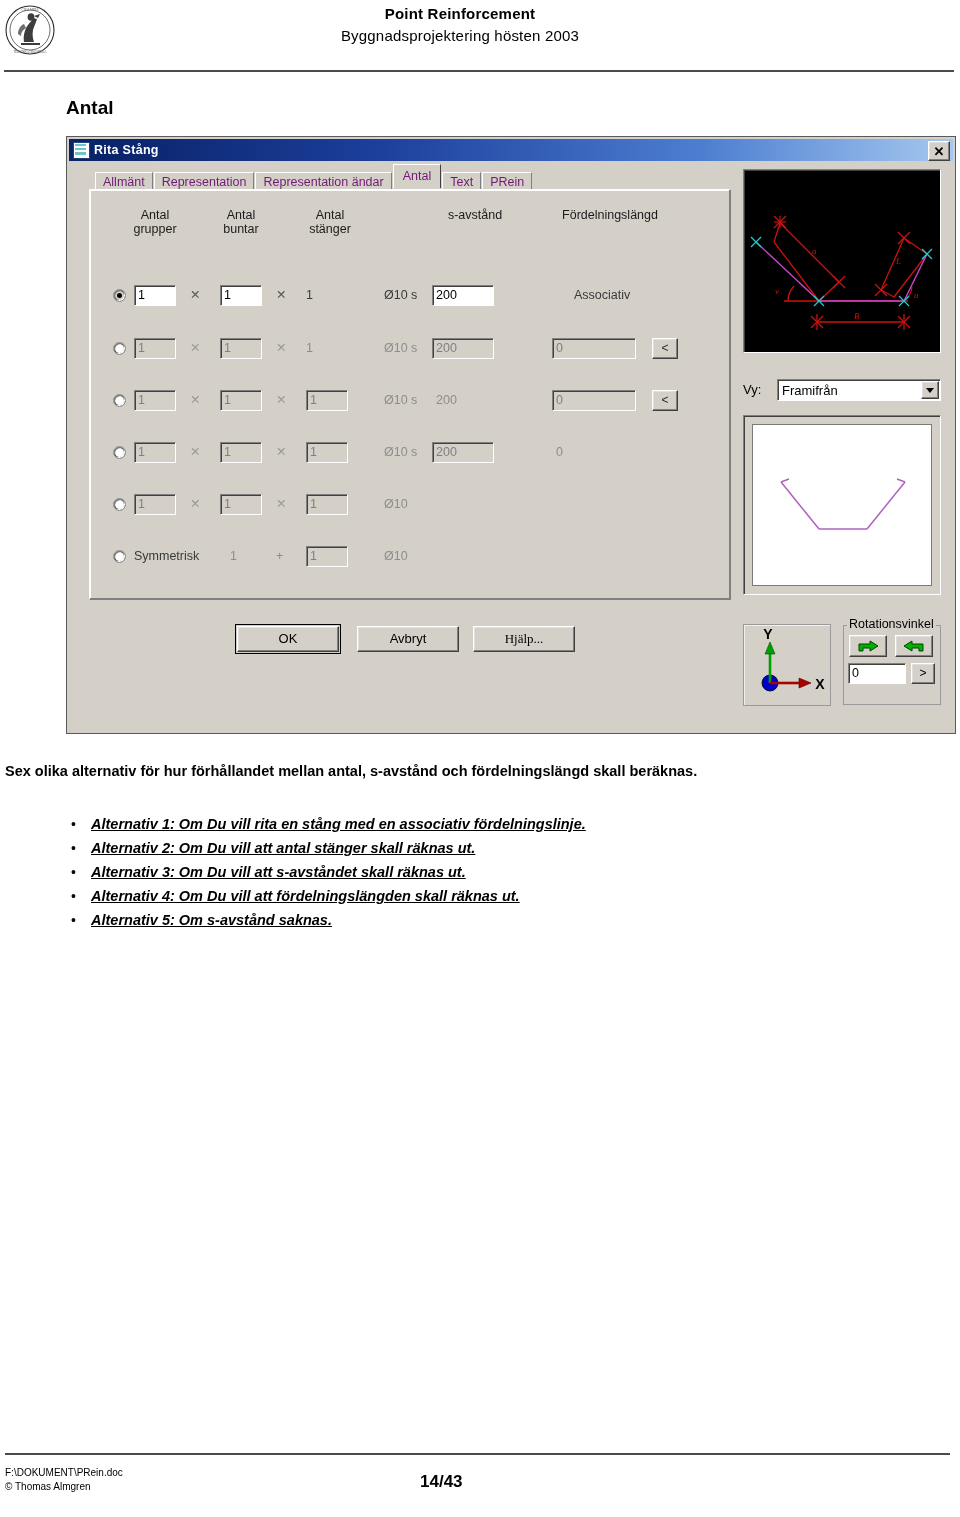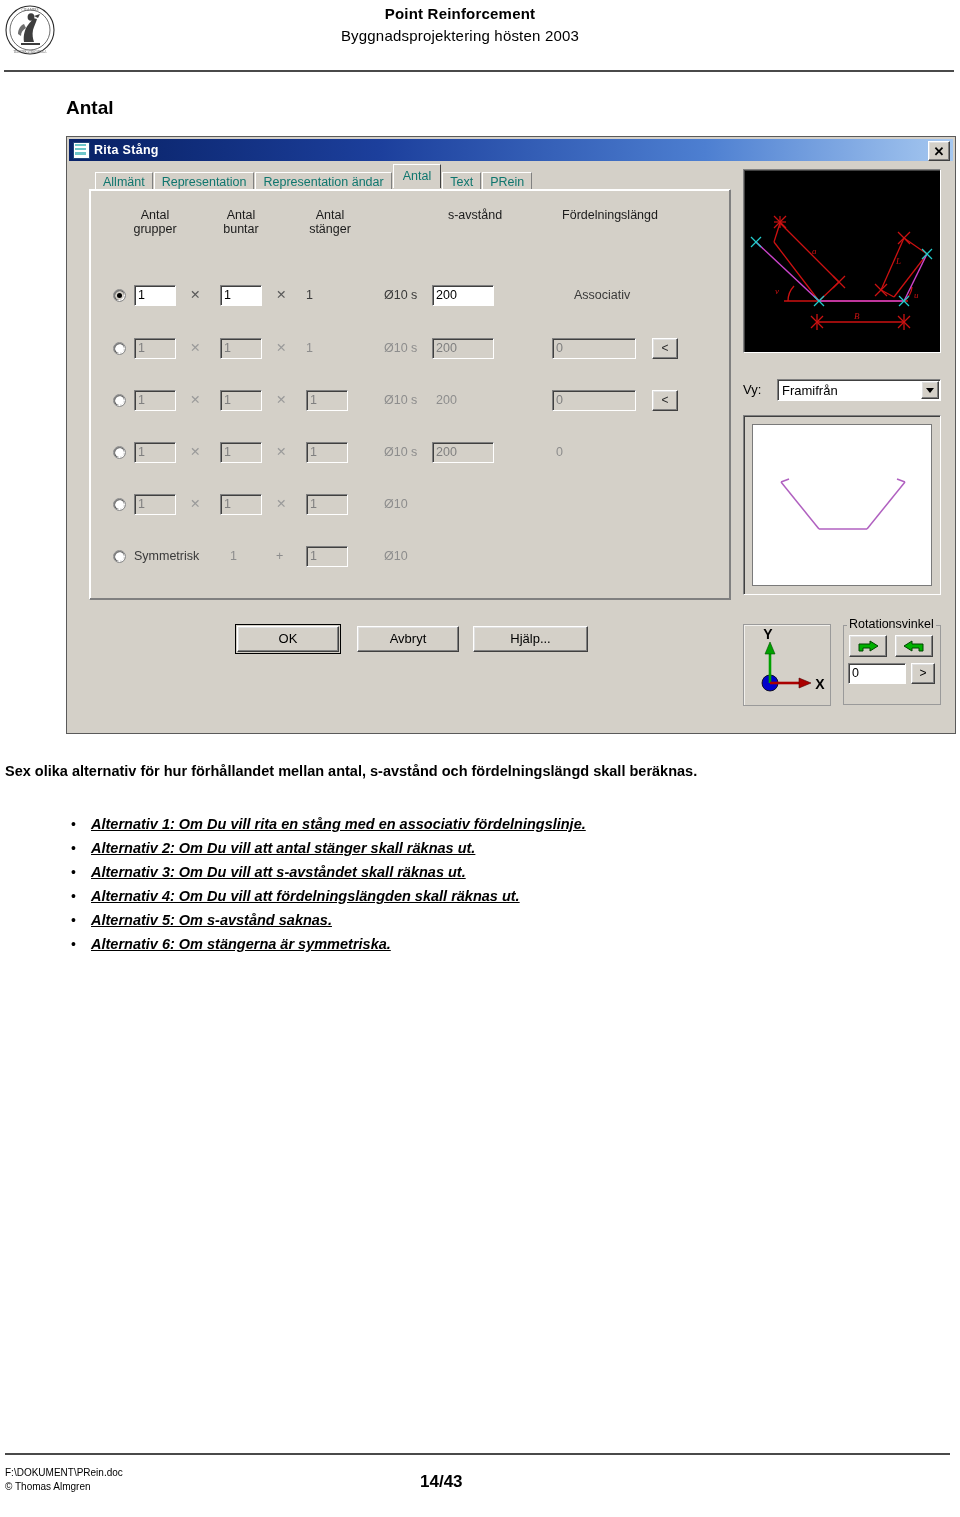--- a/index.html
+++ b/index.html
@@ -46,21 +46,21 @@
     border-color:#ffffff #404040 #404040 #ffffff;
     display:flex;align-items:center;justify-content:center;
     font-size:13px;font-weight:bold;font-family:"Liberation Sans",sans-serif;line-height:1;
     box-shadow:inset -1px -1px 0 #808080, inset 1px 1px 0 #dfdfdf;
   }
 
   
   .tabstrip{position:absolute;left:28px;top:31px;height:22px;display:flex;align-items:flex-end;}
   .tab{
     height:19px;padding:0 7px;margin-right:1px;
-    background:#d4d0c8;font-size:12.5px;line-height:19px;color:#0f766e;
+    background:#d4d0c8;font-size:12.5px;line-height:19px;color:#701a75;
     border:1px solid;border-color:#ffffff #808080 #d4d0c8 #ffffff;
     border-bottom:none;position:relative;top:2px;
   }
   .tab.active{
     height:23px;line-height:22px;top:-2px;padding:0 9px;
     border-color:#ffffff #404040 #d4d0c8 #ffffff;z-index:5;background:#d4d0c8;
   }
 
   
   .tabpage{
@@ -314,21 +314,21 @@
       <div class="stat grey" style="left:140px;top:0;">1</div>
       <div class="stat grey" style="left:186px;top:0;">+</div>
       <div class="tfield dis" style="left:216px;top:0;width:42px;">1</div>
       <div class="stat grey" style="left:294px;top:0;">Ø10</div>
     </div>
 
   </div>
 
   <div class="dlgbtn default" style="left:170px;top:489px;width:102px;">OK</div>
   <div class="dlgbtn" style="left:290px;top:489px;width:102px;">Avbryt</div>
-  <div class="dlgbtn" style="left:406px;top:489px;width:115px;">Hjälp...</div>
+  <div class="dlgbtn" style="left:406px;top:489px;width:102px;font-family:Liberation Serif, serif;">Hjälp...</div>
 
   <div class="preview3d">
     <svg width="196" height="182" viewBox="0 0 196 182">
       <g stroke="#cc1111" stroke-width="1.3" fill="none">
         <line x1="40" y1="131" x2="164" y2="131"></line>
         <line x1="30" y1="72" x2="36" y2="53"></line>
         <line x1="36" y1="53" x2="95" y2="112"></line>
         <line x1="95" y1="112" x2="75" y2="131"></line>
         <line x1="30" y1="72" x2="75" y2="131"></line>
         <line x1="160" y1="68" x2="183" y2="84"></line>
@@ -438,21 +438,20 @@
 </div>
 
 <div class="lead">Sex olika alternativ för hur förhållandet mellan antal, s-avstånd och fördelningslängd skall beräknas.</div>
 
 <div class="bullets">
   <div class="bullet">Alternativ 1: Om Du vill rita en stång med en associativ fördelningslinje.</div>
   <div class="bullet">Alternativ 2: Om Du vill att antal stänger skall räknas ut.</div>
   <div class="bullet">Alternativ 3: Om Du vill att s-avståndet skall räknas ut.</div>
   <div class="bullet">Alternativ 4: Om Du vill att fördelningslängden skall räknas ut.</div>
   <div class="bullet">Alternativ 5: Om s-avstånd saknas.</div>
-  <div class="bullet">Alternativ 6: Om stängerna är symmetriska.</div>
 </div>
 
 <div class="ftr-rule"></div>
 <div class="ftr-left">
   <div>F:\DOKUMENT\PRein.doc</div>
   <div>© Thomas Almgren</div>
 </div>
 <div class="ftr-page">14/43</div>
 
 </body></html>

